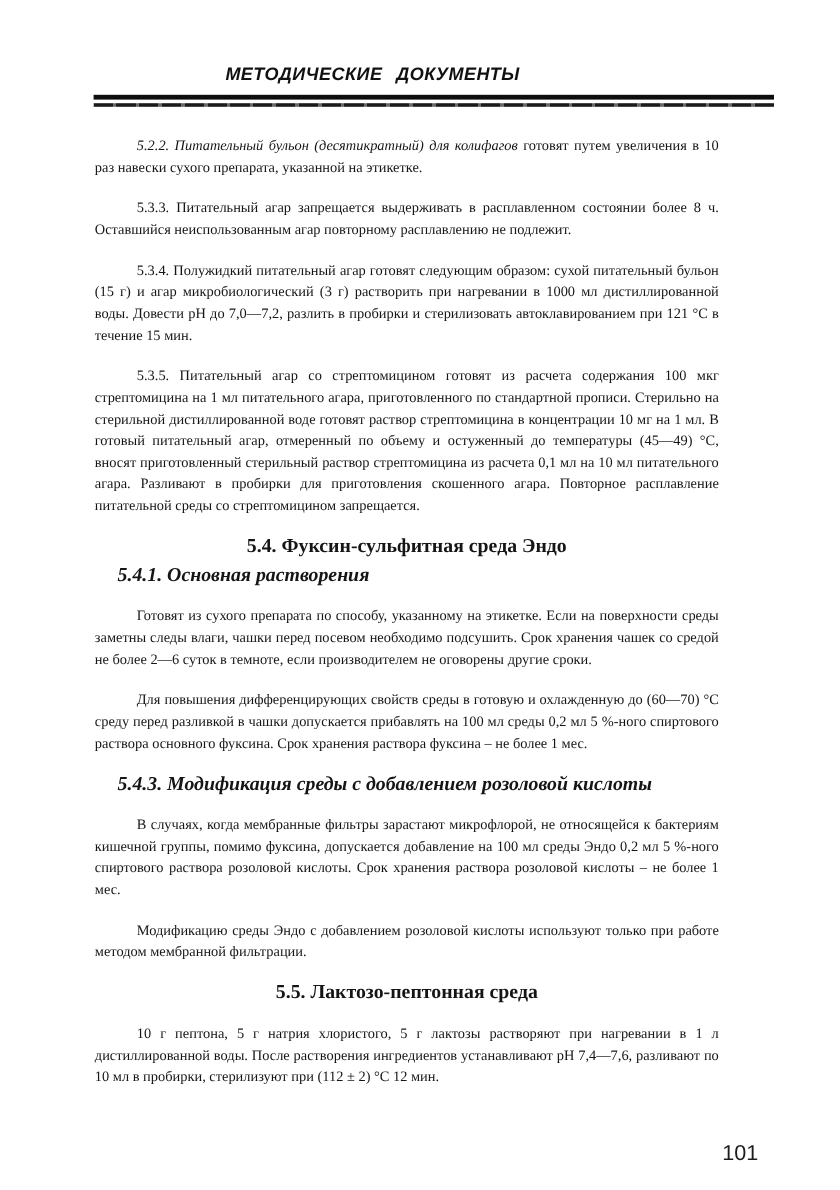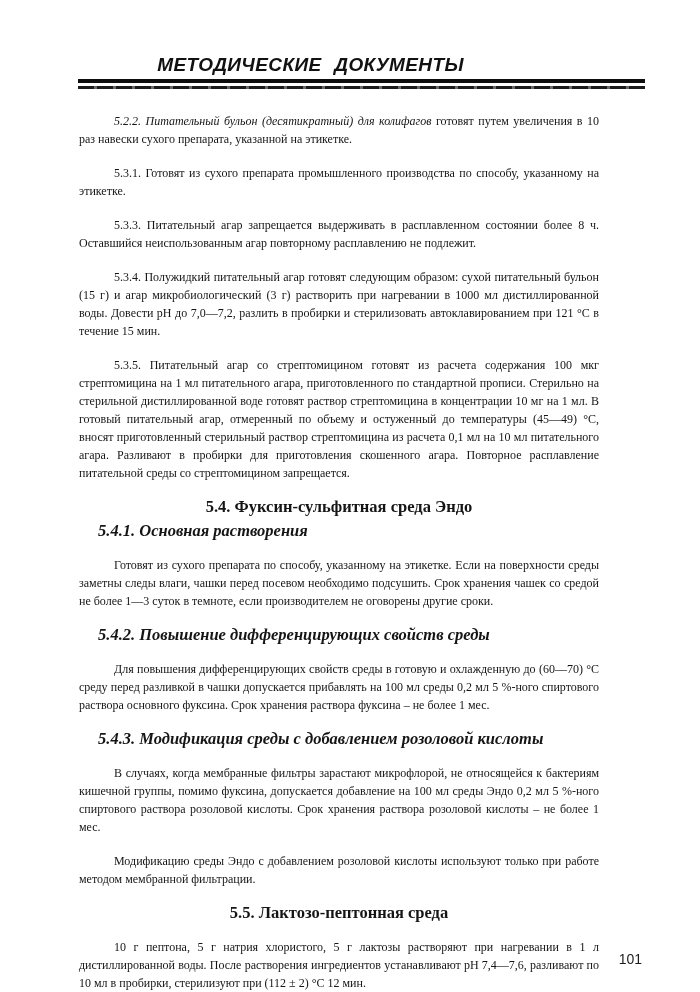--- a/index.html
+++ b/index.html
@@ -17,21 +17,21 @@
   }
   .doc-header {
     position: absolute;
     top: 54px;
     left: 0;
     width: 621px;
     text-align: center;
     font-family: "Liberation Sans", sans-serif;
     font-weight: bold;
     font-style: italic;
-    font-size: 19px;
+    font-size: 15px;
     letter-spacing: 0.4px;
     word-spacing: 7px;
     color: #111;
   }
   .rule-top {
     position: absolute;
     top: 79px;
     left: 78px;
     width: 567px;
     height: 4px;
@@ -73,49 +73,47 @@
     line-height: 18px;
     font-weight: bold;
     font-style: italic;
     text-align: left;
     margin: 5px 0 2px 0;
     padding-left: 35px;
   }
   .page-number {
     position: absolute;
     top: 951px;
-    right: 58px;
+    right: 68px;
     font-family: "Liberation Sans", sans-serif;
-    font-size: 14px;
+    font-size: 18px;
     color: #1c1c1c;
   }
 </style>
 </head>
 <body>
 
 <div class="doc-header">МЕТОДИЧЕСКИЕ ДОКУМЕНТЫ</div>
 <div class="rule-top"></div>
 <div class="rule-bottom"></div>
 
 <div class="content">
 
   <p><span class="ital">5.2.2. Питательный бульон (десятикратный) для колифагов</span><span> готовят путем увеличения в 10 раз навески сухого препарата, указанной на этикетке.</span></p>
 
 
-  <p>5.3.1. Готовят из сухого препарата промышленного производства по способу, указанному на этикетке.</p>
   <p>5.3.3. Питательный агар запрещается выдерживать в расплавленном состоянии более 8 ч. Оставшийся неиспользованным агар повторному расплавлению не подлежит.</p>
   <p>5.3.4. Полужидкий питательный агар готовят следующим образом: сухой питательный бульон (15 г) и агар микробиологический (3 г) растворить при нагревании в 1000 мл дистиллированной воды. Довести рН до 7,0—7,2, разлить в пробирки и стерилизовать автоклавированием при 121 °С в течение 15 мин.</p>
   <p>5.3.5. Питательный агар со стрептомицином готовят из расчета содержания 100 мкг стрептомицина на 1 мл питательного агара, приготовленного по стандартной прописи. Стерильно на стерильной дистиллированной воде готовят раствор стрептомицина в концентрации 10 мг на 1 мл. В готовый питательный агар, отмеренный по объему и остуженный до температуры (45—49) °С, вносят приготовленный стерильный раствор стрептомицина из расчета 0,1 мл на 10 мл питательного агара. Разливают в пробирки для приготовления скошенного агара. Повторное расплавление питательной среды со стрептомицином запрещается.</p>
 
   <div class="heading mt-lg">5.4. Фуксин-сульфитная среда Эндо</div>
 
   <div class="subheading">5.4.1. Основная растворения</div>
-  <p>Готовят из сухого препарата по способу, указанному на этикетке. Если на поверхности среды заметны следы влаги, чашки перед посевом необходимо подсушить. Срок хранения чашек со средой не более 1—3 суток в темноте, если производителем не оговорены другие сроки.</p>
+  <p>Готовят из сухого препарата по способу, указанному на этикетке. Если на поверхности среды заметны следы влаги, чашки перед посевом необходимо подсушить. Срок хранения чашек со средой не более 2—6 суток в темноте, если производителем не оговорены другие сроки.</p>
 
-  <div class="subheading">5.4.2. Повышение дифференцирующих свойств среды</div>
   <p>Для повышения дифференцирующих свойств среды в готовую и охлажденную до (60—70) °С среду перед разливкой в чашки допускается прибавлять на 100 мл среды 0,2 мл 5 %-ного спиртового раствора основного фуксина. Срок хранения раствора фуксина – не более 1 мес.</p>
 
   <div class="subheading">5.4.3. Модификация среды с добавлением розоловой кислоты</div>
   <p>В случаях, когда мембранные фильтры зарастают микрофлорой, не относящейся к бактериям кишечной группы, помимо фуксина, допускается добавление на 100 мл среды Эндо 0,2 мл 5 %-ного спиртового раствора розоловой кислоты. Срок хранения раствора розоловой кислоты – не более 1 мес.</p>
   <p>Модификацию среды Эндо с добавлением розоловой кислоты используют только при работе методом мембранной фильтрации.</p>
 
   <div class="heading mt-md">5.5. Лактозо-пептонная среда</div>
   <p>10 г пептона, 5 г натрия хлористого, 5 г лактозы растворяют при нагревании в 1 л дистиллированной воды. После растворения ингредиентов устанавливают рН 7,4—7,6, разливают по 10 мл в пробирки, стерилизуют при (112 ± 2) °С 12 мин.</p>
 
 </div>

